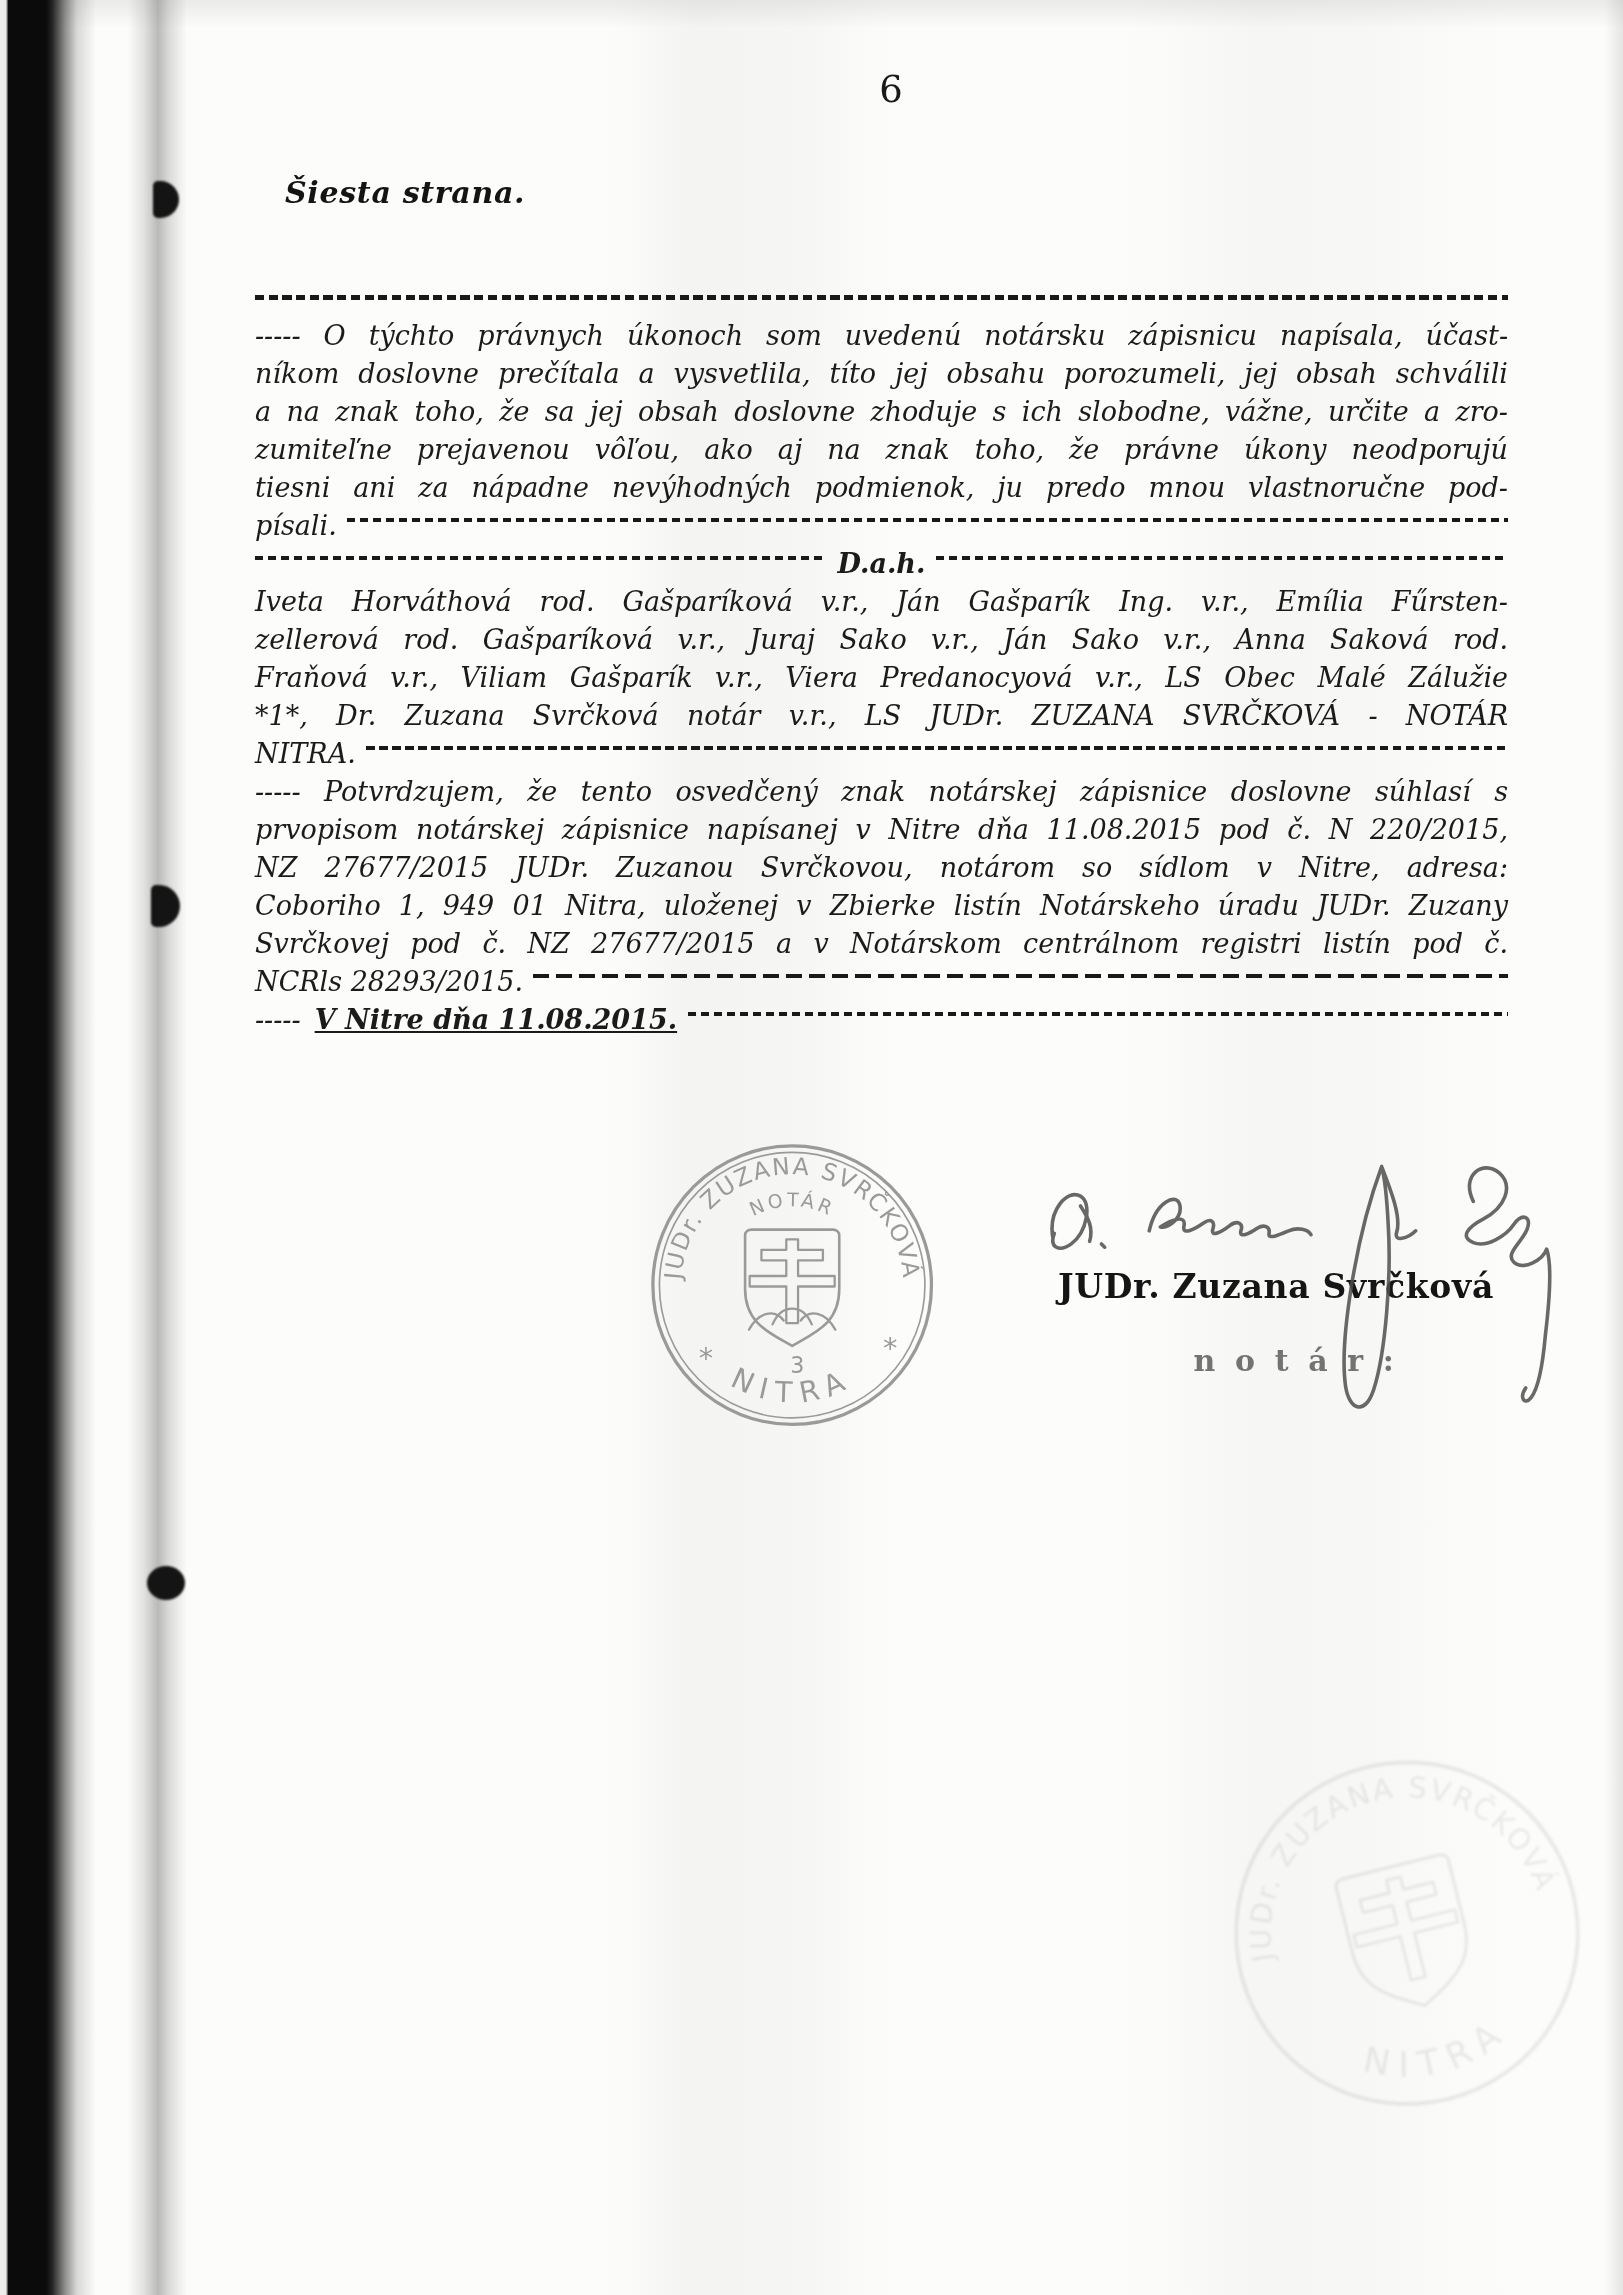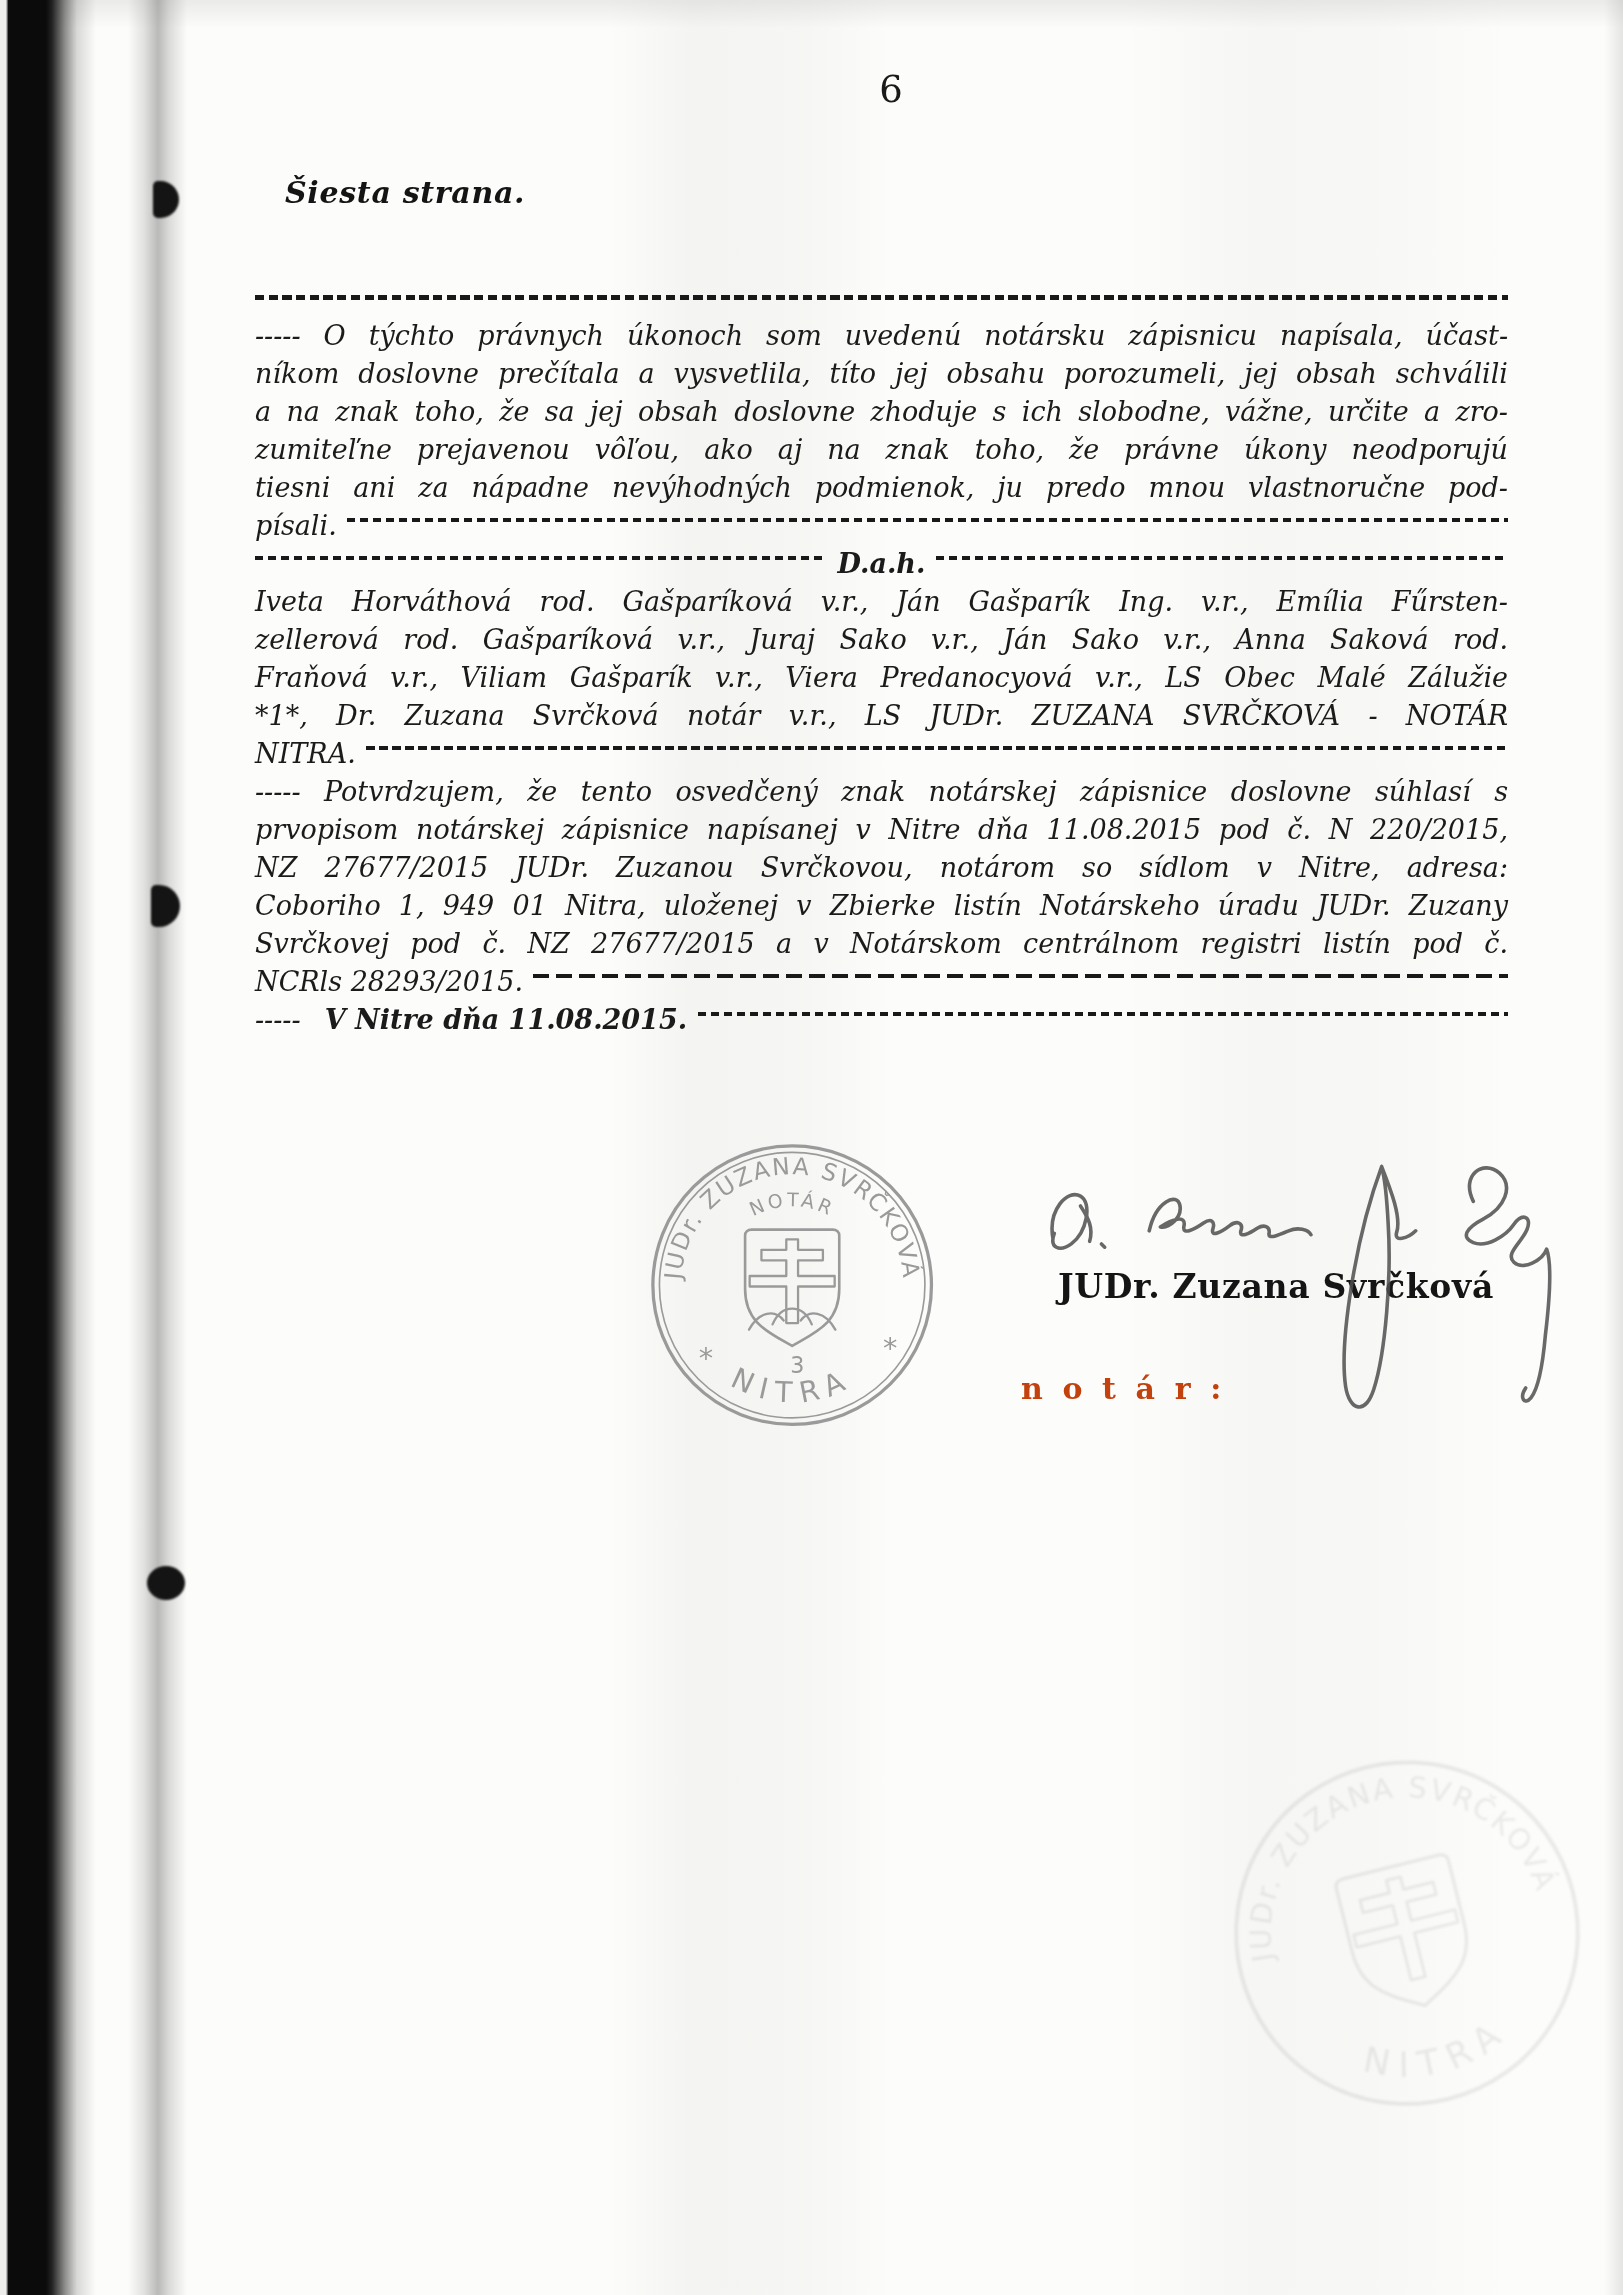--- a/index.html
+++ b/index.html
@@ -49,27 +49,27 @@
     background:repeating-linear-gradient(90deg, #191919 0 9.2px, rgba(0,0,0,0) 9.2px 13.7px); }
   .line { font:italic 27px/38px "DejaVu Serif", serif;
     text-align:justify; text-align-last:justify; white-space:nowrap; }
   .fline { display:flex; align-items:center; height:38px; }
   .fline .txt { font:italic 27px/38px "DejaVu Serif", serif; white-space:pre; }
   .fline .bold { font-weight:bold; }
   .fill { flex:1 1 auto; height:4.6px; margin:0 0 11px 10.5px;
     background:repeating-linear-gradient(90deg, #191919 0 8.5px, rgba(0,0,0,0) 8.5px 13px); }
   .fill.lead { margin:0 10.5px 11px 0; }
   .fill.long { background:repeating-linear-gradient(90deg, #191919 0 15.7px, rgba(0,0,0,0) 15.7px 23px); }
-  .gap-left { margin-left:24px; }
+  .gap-left { margin-left:14px;text-decoration:underline; }
 
   
   .sig-name { position:absolute; left:1001px; top:1267px; width:550px; text-align:center;
     font:bold 33px/1.2 "DejaVu Serif", serif; color:#151515; letter-spacing:0.7px; }
-  .sig-title { position:absolute; left:1021px; top:1343px; width:550px; 
-    font:bold 30px/1.2 "DejaVu Serif", serif; color:#c2410c; letter-spacing:4.6px;margin-top:28px; }
+  .sig-title { position:absolute; left:1021px; top:1343px; width:550px; text-align:center;
+    font:bold 30px/1.2 "DejaVu Serif", serif; color:#737373; letter-spacing:4.6px; }
   .sig-hand { position:absolute; left:1015px; top:1067px; width:622px; height:380px; z-index:5; }
 
   
   .stamp { position:absolute; left:647px; top:1140px; width:291px; height:291px; }
   .stamp-ghost { position:absolute; left:1229px; top:1755px; width:357px; height:357px;
     opacity:.13; filter:blur(1px); transform:rotate(-14deg); }
   .stamp text { font-family:"DejaVu Sans", sans-serif; }
   .stamp-ghost text { font-family:"DejaVu Sans", sans-serif; }
 </style>
 </head>

